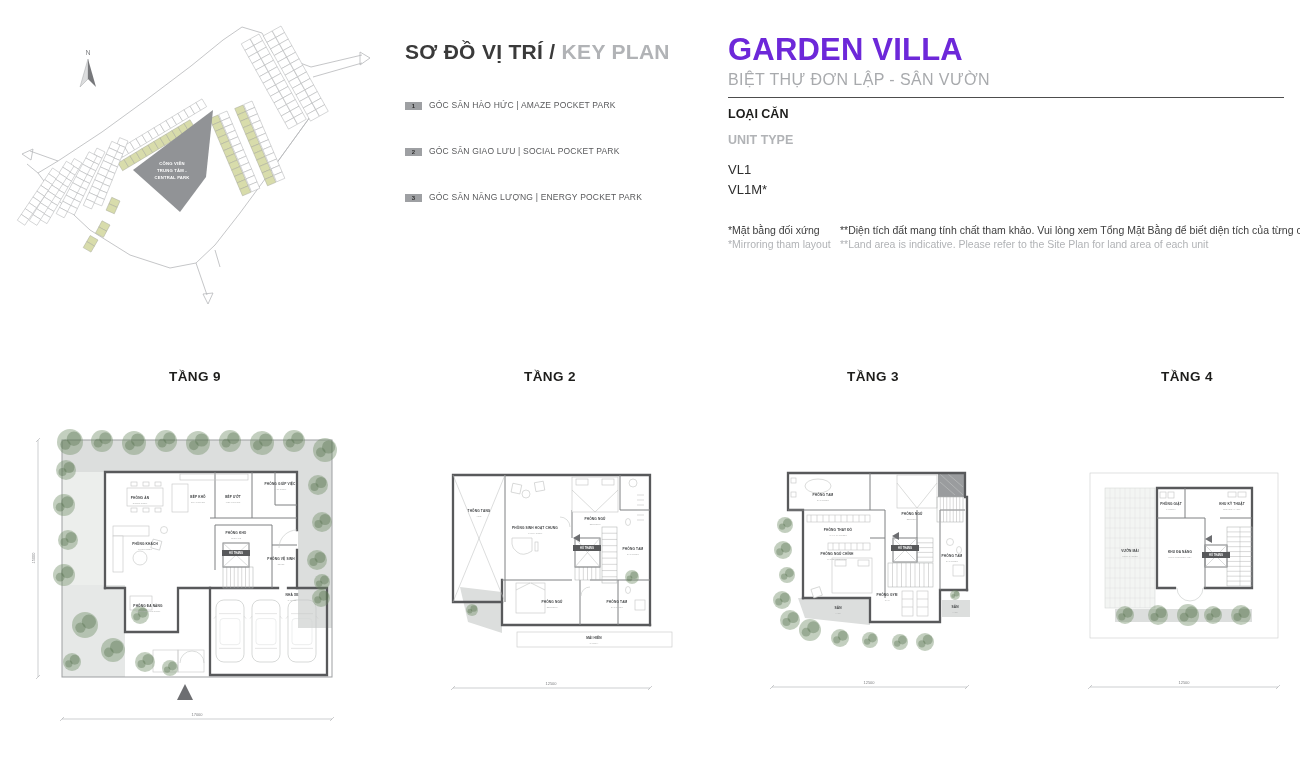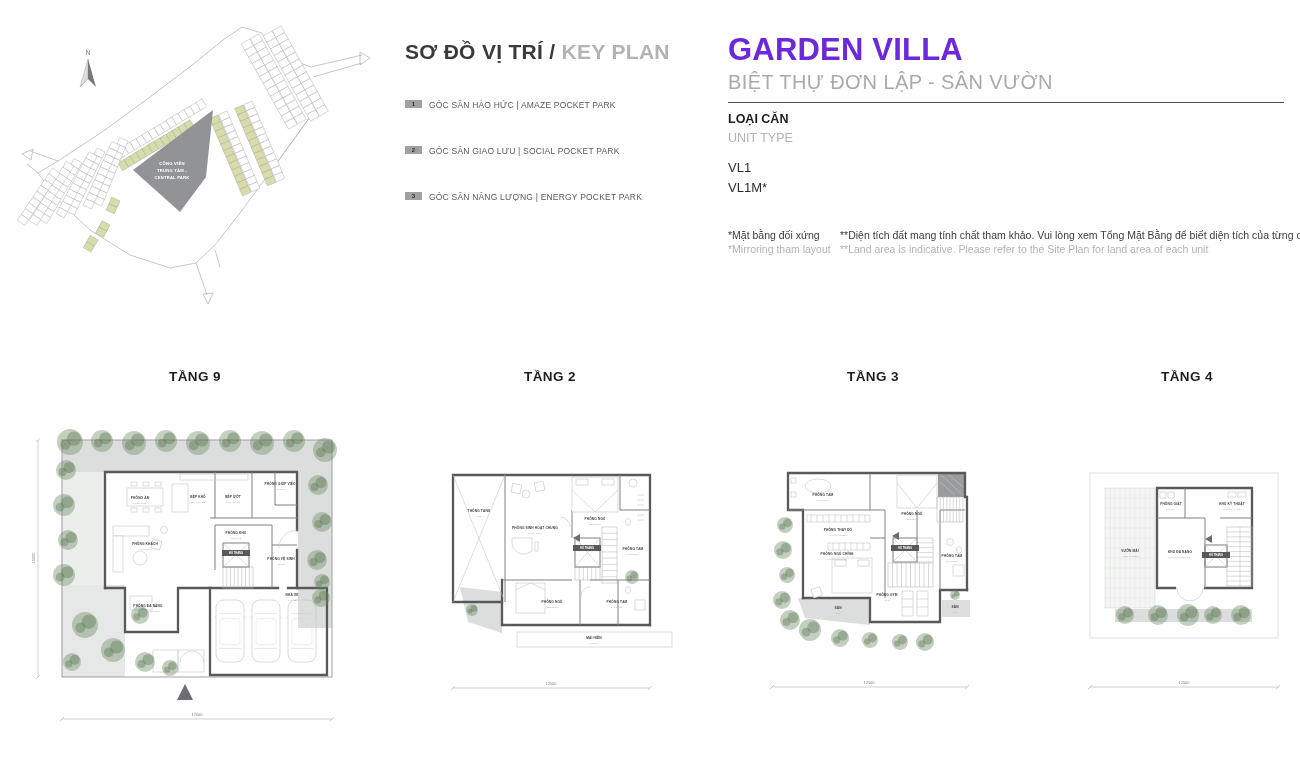--- a/index.html
+++ b/index.html
@@ -4,34 +4,34 @@
 <style>
   html,body{margin:0;padding:0;background:#fff;}
   .canvas{position:relative;width:1300px;height:759px;background:#fff;overflow:hidden;
           font-family:"Liberation Sans",sans-serif;color:#231f20;}
   svg{position:absolute;display:block;}
   
   .legend{position:absolute;left:405px;top:40px;width:310px;}
   .legend-title{font-size:21px;font-weight:700;letter-spacing:.3px;color:#3a3a3a;white-space:nowrap;}
   .legend-title .gray{color:#b1b3b6;}
   .legend-items{margin-top:16px;}
-  .legend-row{display:flex;align-items:flex-start;margin-bottom:7px;margin-top:36px;}
+  .legend-row{display:flex;align-items:flex-end;margin-bottom:7px;margin-top:36px;}
   .lgbox{width:17px;height:8px;background:#9ea0a3;color:#2e2e2e;font-size:6px;font-weight:700;
          display:flex;align-items:center;justify-content:center;margin-right:7px;flex:0 0 auto;}
   .lgtext{font-size:8.5px;letter-spacing:.2px;color:#58595b;white-space:nowrap;}
   
   .gv{position:absolute;left:728px;top:34px;width:556px;}
   .gv-title{font-size:31px;font-weight:800;letter-spacing:.2px;color:#6d28d9;line-height:1.05;}
-  .gv-sub{font-size:20px;font-weight:500;color:#a8aaad;letter-spacing:.4px;margin-top:4px;}
+  .gv-sub{font-size:16px;font-weight:500;color:#a8aaad;letter-spacing:.4px;margin-top:4px;}
   .gv-rule{height:0;border-top:1.5px solid #4d4d4d;margin-top:8px;}
   .gv-cols{position:relative;margin-top:9px;height:110px;}
   .gv-col{position:absolute;top:0;}
   .gv-col.c1{left:0;} .gv-col.c2{left:112px;} .gv-col.c3{left:279px;}
   .h-vi{font-size:12.5px;font-weight:700;color:#1d1d1b;white-space:nowrap;}
-  .h-en{font-size:12.5px;font-weight:400;color:#b1b3b6;white-space:nowrap;margin-top:5px;}
+  .h-en{font-size:12.5px;font-weight:700;color:#b1b3b6;white-space:nowrap;margin-top:12px;}
   .h-val{font-size:13px;color:#2e2e2e;margin-top:13px;line-height:1.55;white-space:nowrap;}
   .gv-notes{position:relative;margin-top:7px;height:40px;}
   .note{position:absolute;top:0;}
   .note.n1{left:0;} .note.n2{left:112px;width:444px;}
   .note-vi{font-size:10.5px;color:#3c3c3c;white-space:nowrap;}
   .note-en{font-size:10.5px;color:#b1b3b6;margin-top:2px;white-space:nowrap;}
   
   .floor-label{position:absolute;top:369px;width:130px;text-align:center;font-size:13.5px;
                font-weight:600;letter-spacing:.4px;color:#1d1d1b;}
   

